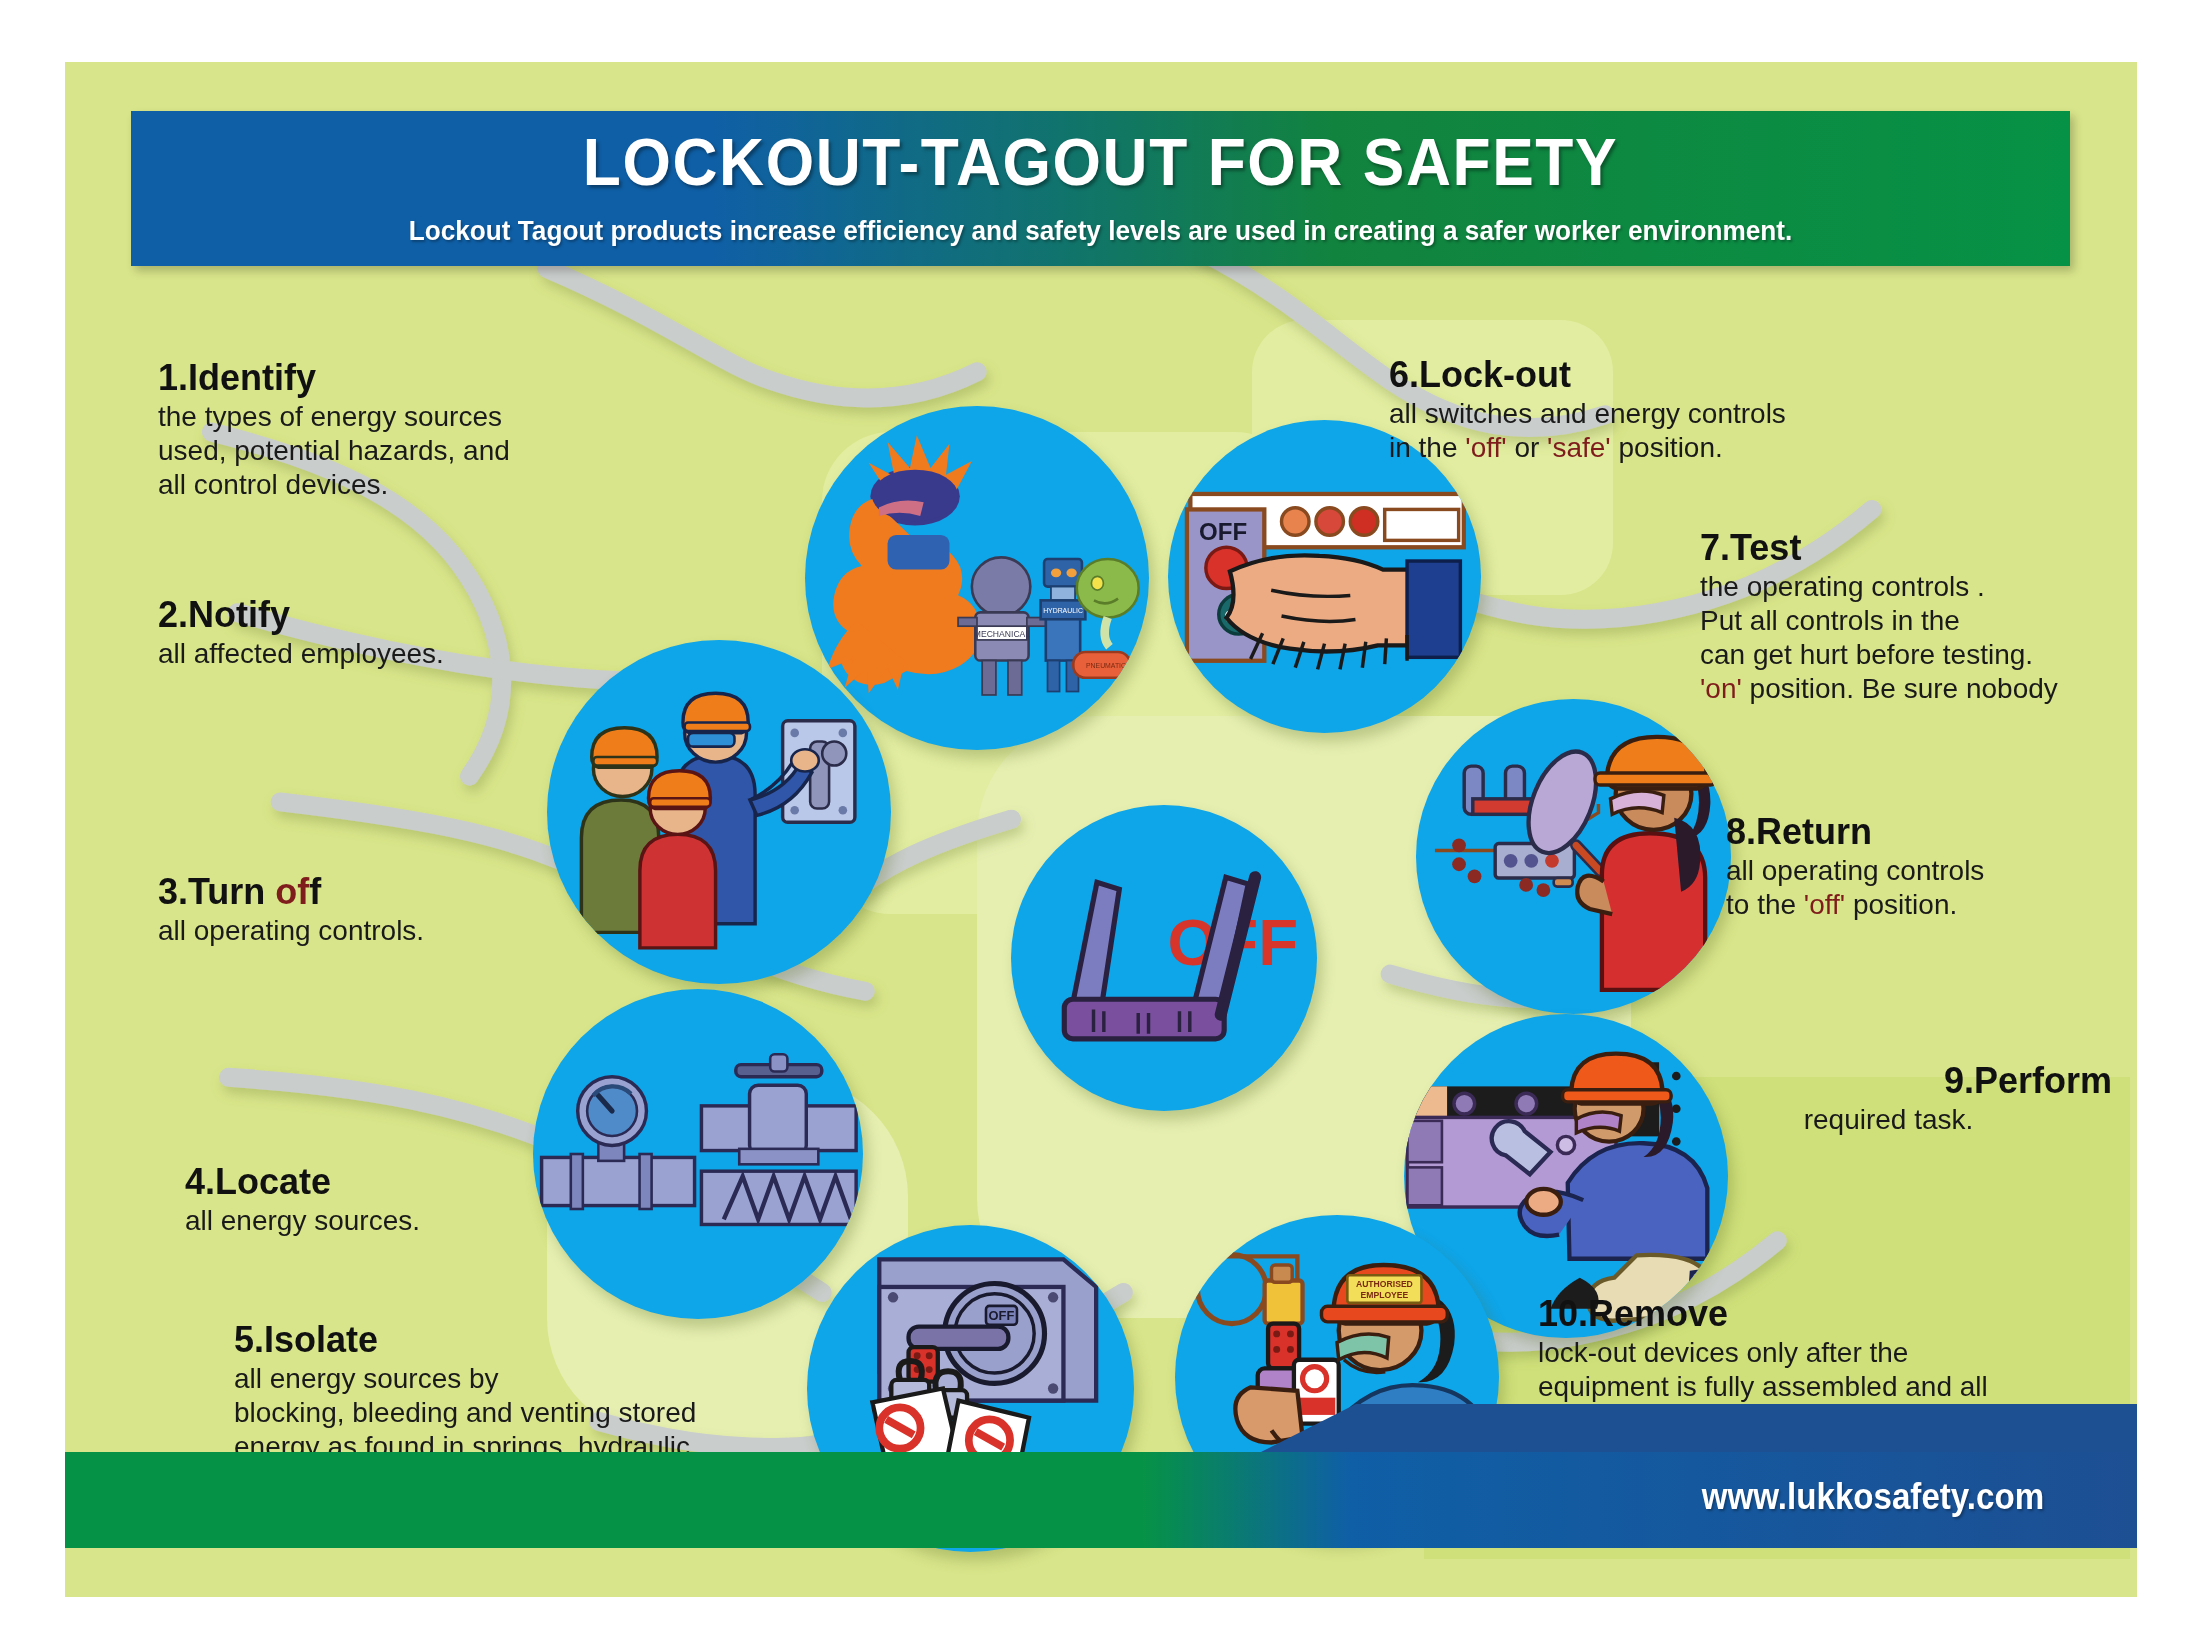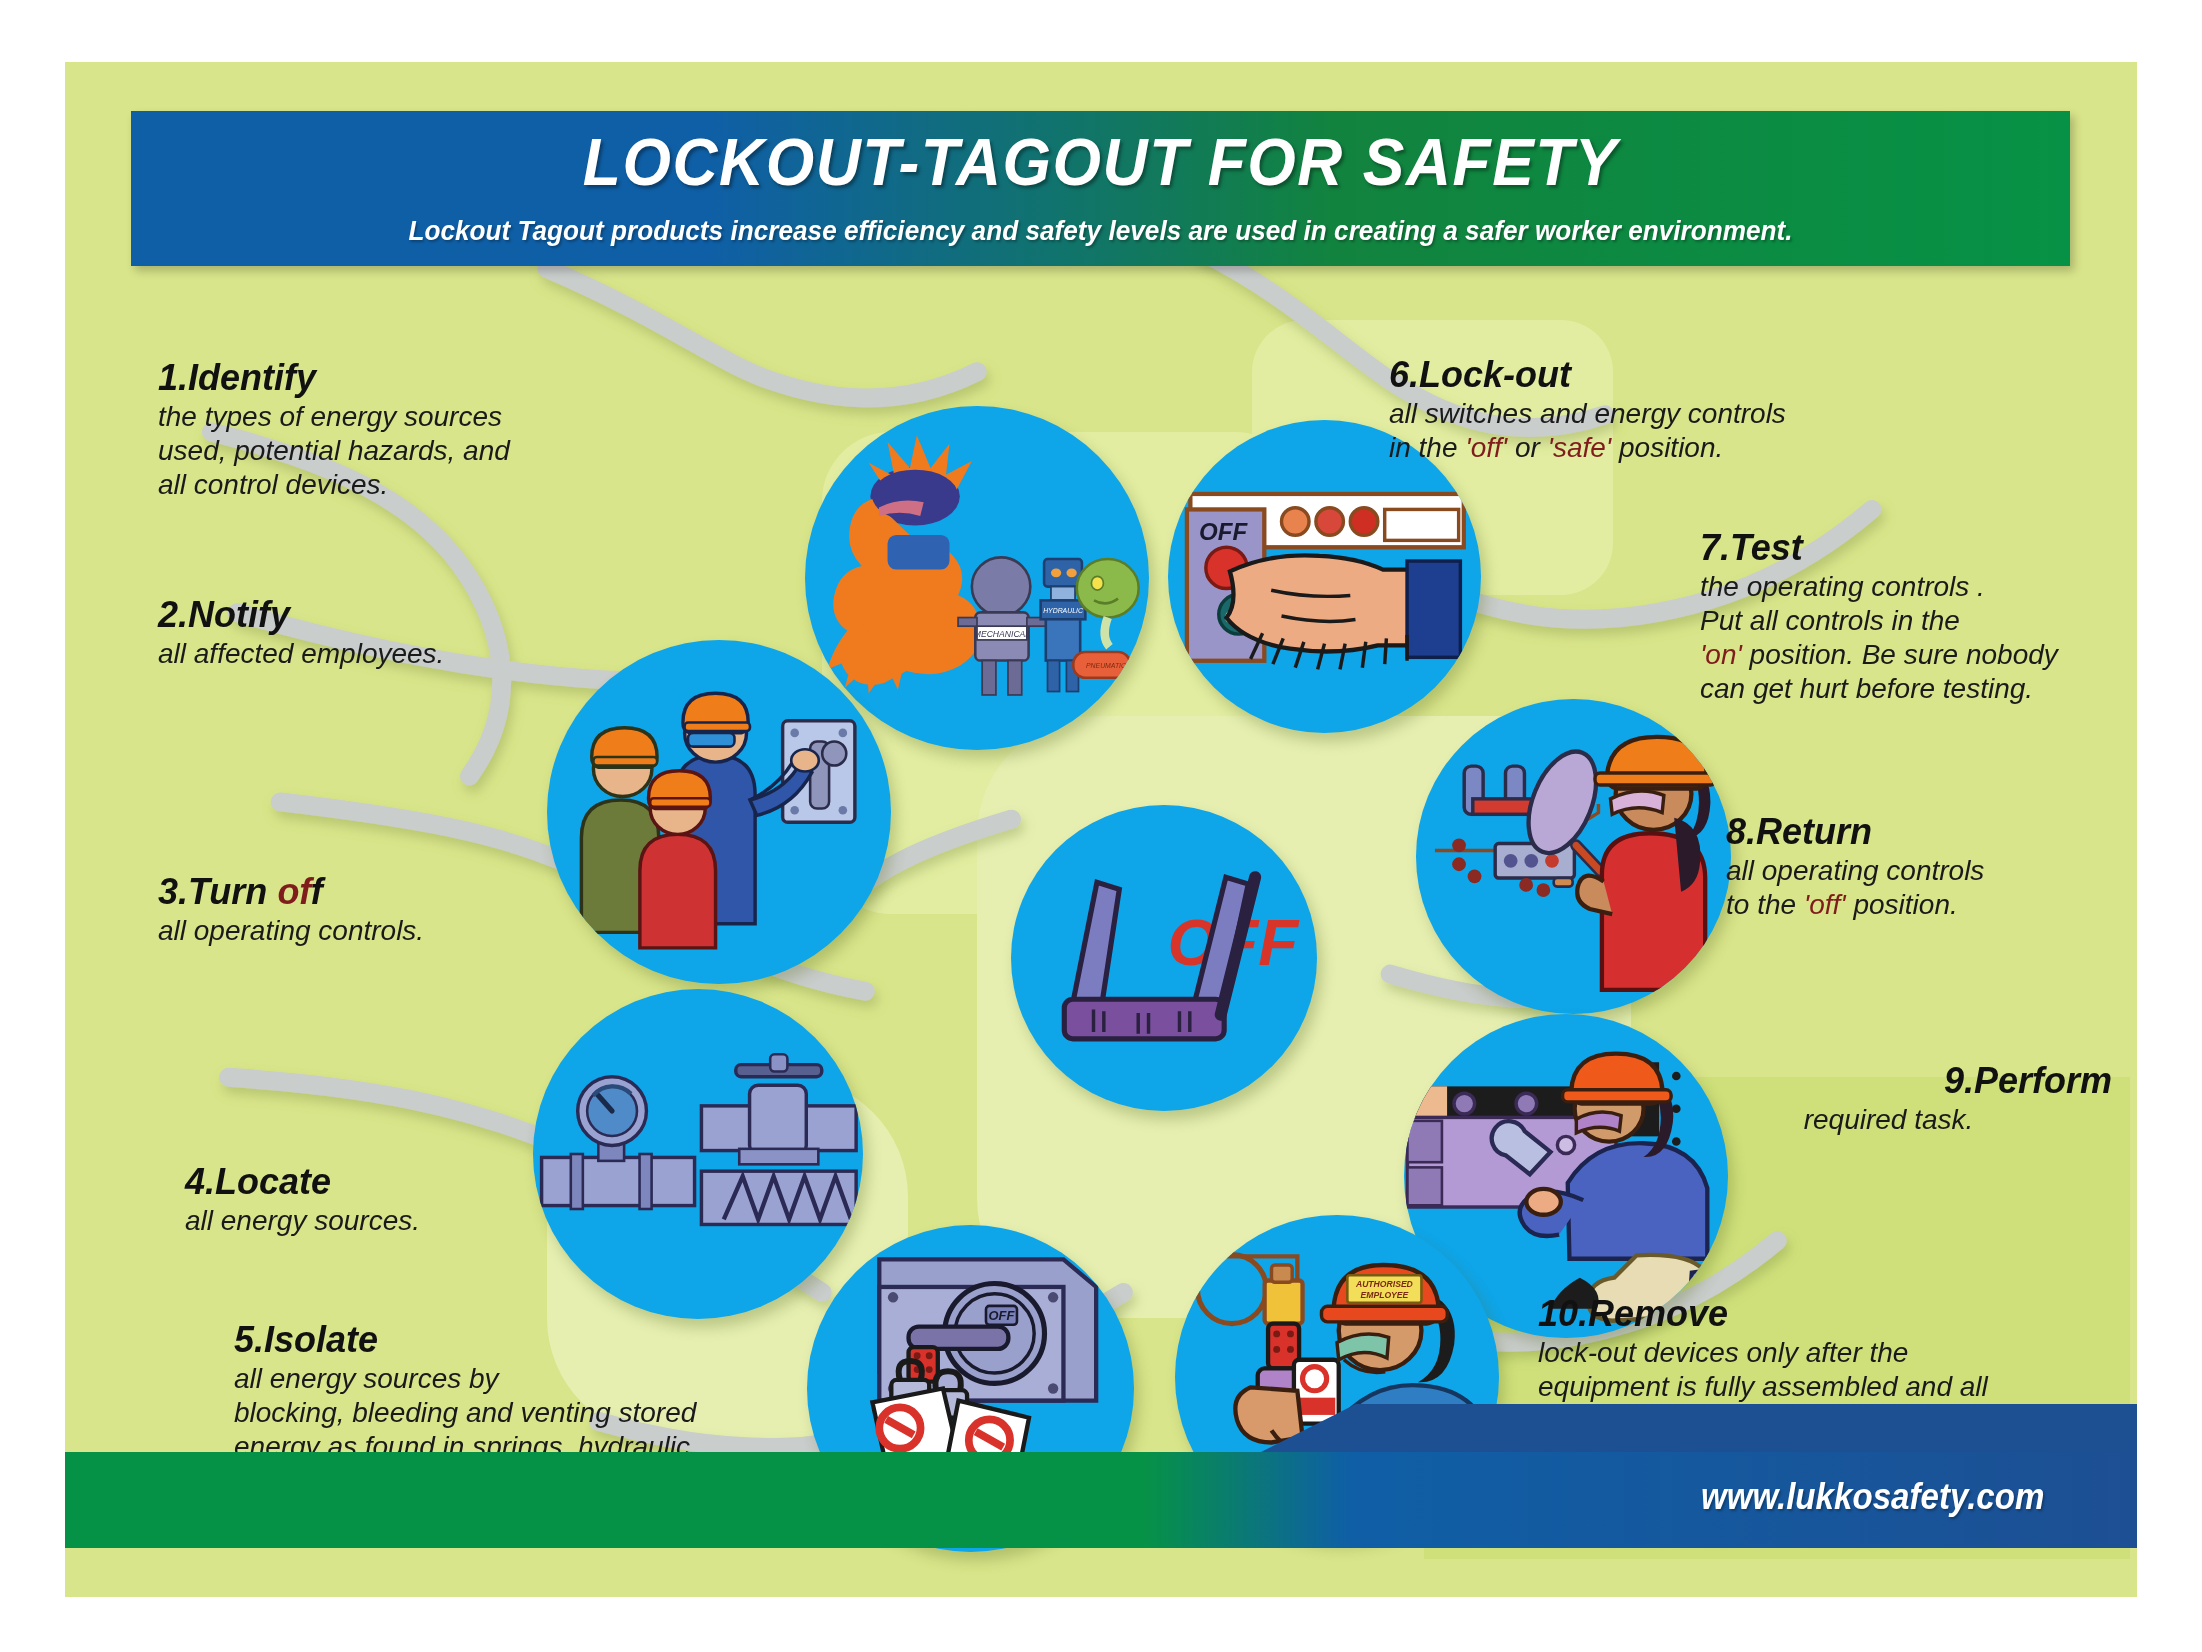--- a/index.html
+++ b/index.html
@@ -5,21 +5,20 @@
   html, body {
     margin: 0; padding: 0;
     background: #ffffff;
     font-family: "Liberation Sans", sans-serif;
   }
   #poster {
     position: relative;
     width: 2203px; height: 1653px;
     background: #ffffff;
     overflow: hidden;
-    font-style: italic;
   }
   
   #card {
     position: absolute;
     left: 65px; top: 62px;
     width: 2072px; height: 1535px;
     background: #d9e58a;
     overflow: hidden;
   }
   
@@ -481,22 +480,22 @@
         <div>all switches and energy controls</div>
         <div><span>in the </span><span class="red">'off'</span><span> or </span><span class="red">'safe'</span><span> position.</span></div>
       </div>
     </div>
 
     <div class="blk" style="left:1635px; top:466px; width:482px;">
       <div class="hd"><span>7.</span><span>Test</span></div>
       <div class="bd">
         <div>the operating controls .</div>
         <div>Put all controls in the</div>
+        <div>can get hurt before testing.</div>
         <div><span class="red">'on'</span><span> position. Be sure nobody</span></div>
-        <div>can get hurt before testing.</div>
       </div>
     </div>
 
     <div class="blk" style="left:1661px; top:750px; width:447px;">
       <div class="hd"><span>8.</span><span>Return</span></div>
       <div class="bd">
         <div>all operating controls</div>
         <div><span>to the </span><span class="red">'off'</span><span> position.</span></div>
       </div>
     </div>

